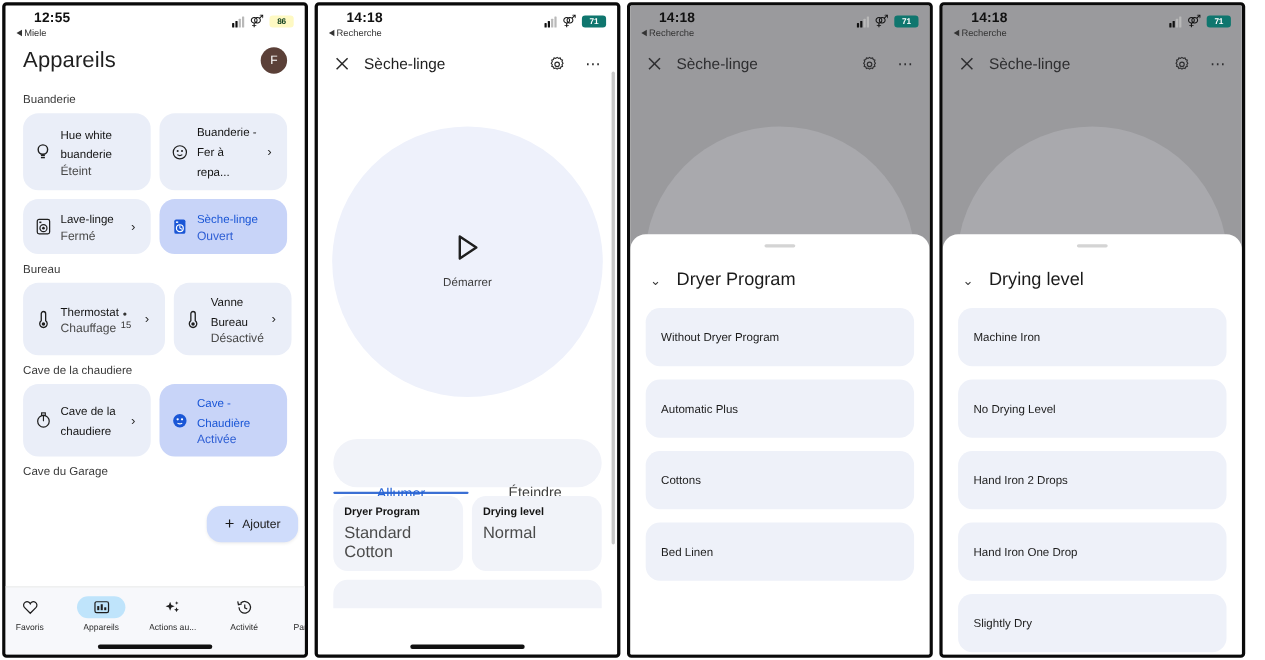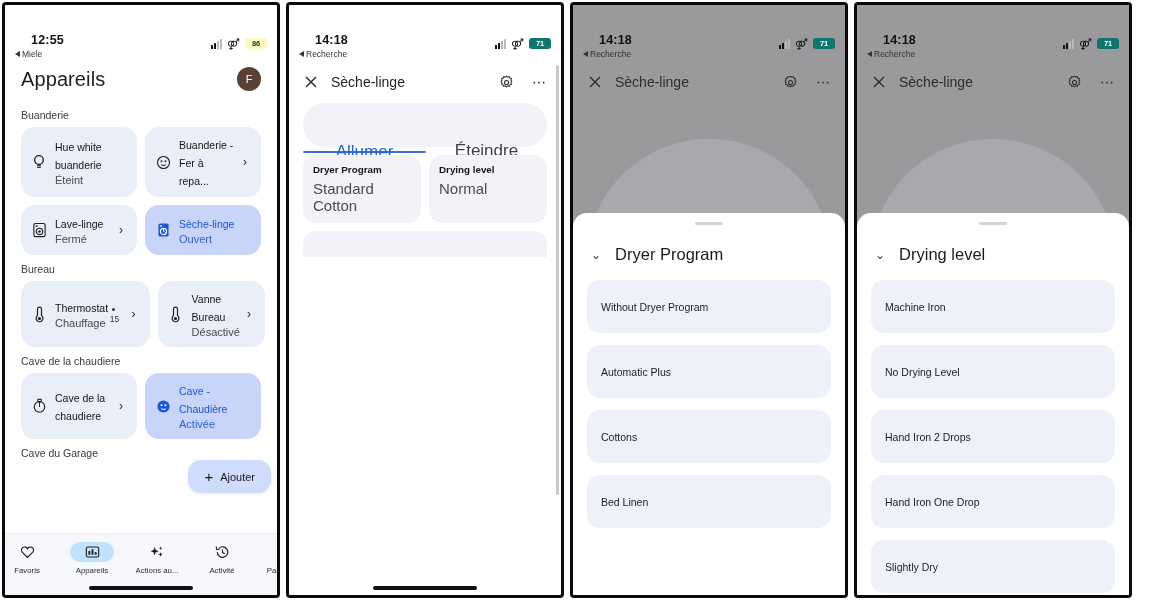--- a/index.html
+++ b/index.html
@@ -28,21 +28,20 @@
     overflow: hidden;
     flex: 0 0 278px;
   }
 
   
   .statusbar {
     position: relative;
     height: 34px;
     padding: 4px 10px 0 10px;
     color: #111;
-    margin-top: 24px;
   }
   .sb-time {
     position: absolute; left: 26px; top: 4px;
     font-size: 12.5px; font-weight: bold; letter-spacing: .2px;
   }
   .sb-back {
     position: absolute; left: 10px; top: 20px;
     font-size: 8.5px; color: #333; display: flex; align-items: center; gap: 2px;
   }
   .sb-back .tri {
@@ -153,21 +152,21 @@
   }
   .dial .play { color: #1f1f1f; }
   .dial .dlabel { font-size: 10.5px; color: #3c3c3c; }
   .seg {
     display: flex; margin: 6px 14px 0 14px;
     background: #f1f3f9; border-radius: 22px; height: 44px;
     align-items: stretch;
   }
   .seg-opt {
     flex: 1; display: flex; align-items: center; justify-content: center;
-    font-size: 17px; color: #3f3f3f; border-radius: 22px; margin-top: 48px;
+    font-size: 13px; color: #3f3f3f; border-radius: 22px; margin-top: 48px;
   }
   .seg-opt.on { border: 1.4px solid #3b6fd4; color: #2563d6; background: #f2f5fd; }
   .tiles {
     display: grid; grid-template-columns: 1fr 1fr; gap: 8px;
     padding: 8px 14px 0 14px;
   }
   .tile { background: #f1f3f9; border-radius: 13px; padding: 9px 10px; min-height: 44px; }
   .tile .t1 { font-size: 9.8px; font-weight: bold; color: #141414; }
   .tile .t2 { font-size: 15px; color: #4b4b4b; margin-top: 5px; }
   .tile-ghost {
@@ -441,20 +440,30 @@
       <span class="title">Sèche-linge</span>
       <span class="ic-btn">
         <svg width="15" height="15" viewBox="0 0 16 16">
             <path d="M8 1.2 l1.4 1 1.6 -.5 .6 1.6 1.6 .6 -.5 1.6 1 1.4 -1 1.4 .5 1.6 -1.6 .6 -.6 1.6 -1.6 -.5 -1.4 1 -1.4 -1 -1.6 .5 -.6 -1.6 -1.6 -.6 .5 -1.6 -1 -1.4 1 -1.4 -.5 -1.6 1.6 -.6 .6 -1.6 1.6 .5 z" fill="none" stroke="currentColor" stroke-width="1.1"></path>
             <circle cx="8" cy="8" r="2.2" fill="none" stroke="currentColor" stroke-width="1.1"></circle>
           </svg>
       </span>
       <span class="ic-btn" style="margin-left:6px;letter-spacing:1px;font-size:14px;">⋯</span>
     </div>
 
+    <div class="dial-wrap">
+      <div class="dial">
+        <span class="play">
+          <svg width="22" height="24" viewBox="0 0 22 24">
+              <path d="M4 2 L19 12 L4 22 z" fill="none" stroke="currentColor" stroke-width="2.2" stroke-linejoin="round"></path>
+            </svg>
+        </span>
+        <span class="dlabel">Démarrer</span>
+      </div>
+    </div>
 
     <div class="seg">
       <div class="seg-opt on">Allumer</div>
       <div class="seg-opt">Éteindre</div>
     </div>
 
     <div class="tiles">
       <div class="tile">
         <div class="t1">Dryer Program</div>
         <div class="t2">Standard Cotton</div>

